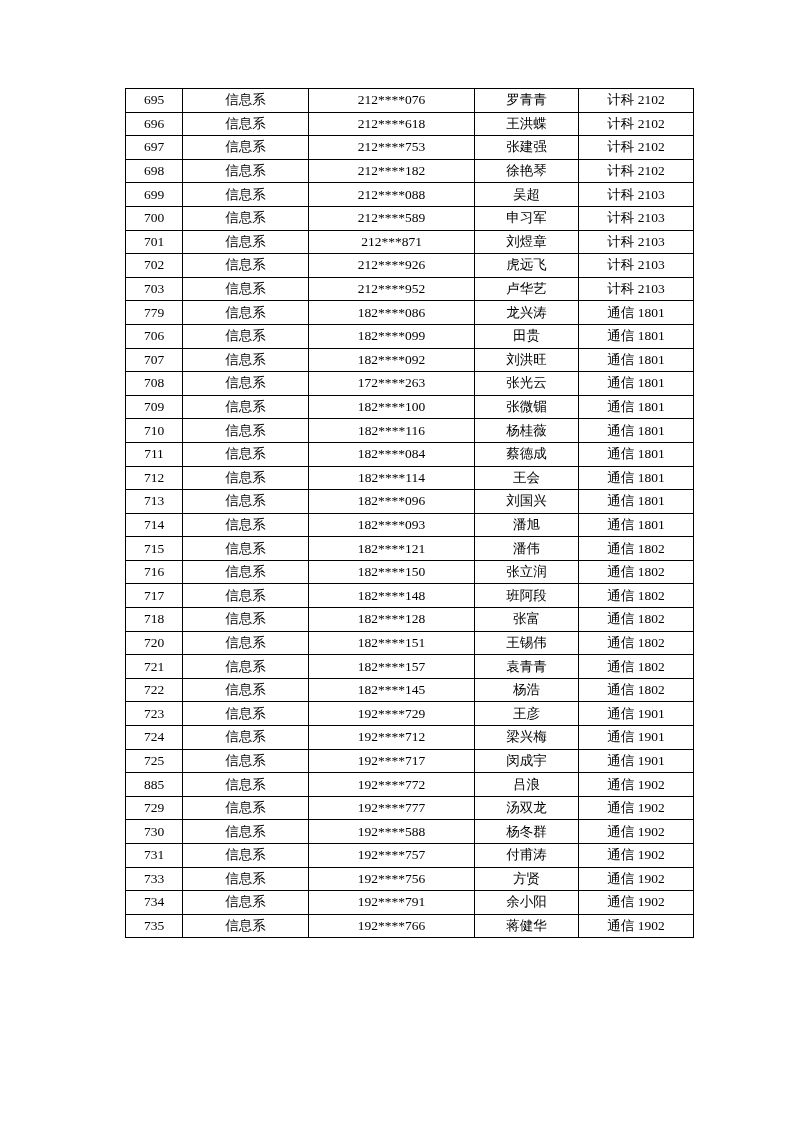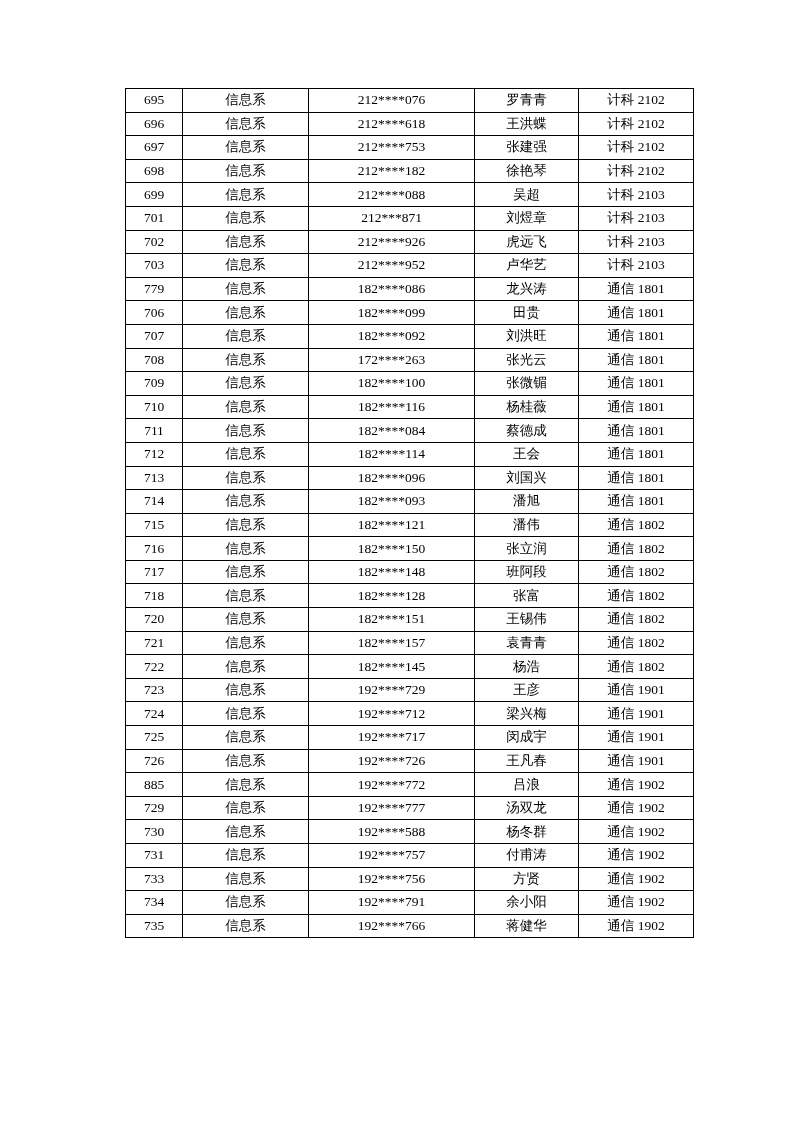--- a/index.html
+++ b/index.html
@@ -87,20 +87,27 @@
           <td>计科 2102</td>
         </tr>
         <tr>
           <td class="num">699</td>
           <td>信息系</td>
           <td class="num">212****088</td>
           <td>吴超</td>
           <td>计科 2103</td>
         </tr>
         <tr>
+          <td class="num">700</td>
+          <td>信息系</td>
+          <td class="num">212****589</td>
+          <td>申习军</td>
+          <td>计科 2103</td>
+        </tr>
+        <tr>
           <td class="num">701</td>
           <td>信息系</td>
           <td class="num">212***871</td>
           <td>刘煜章</td>
           <td>计科 2103</td>
         </tr>
         <tr>
           <td class="num">702</td>
           <td>信息系</td>
           <td class="num">212****926</td>
@@ -245,27 +252,20 @@
           <td>信息系</td>
           <td class="num">192****712</td>
           <td>梁兴梅</td>
           <td>通信 1901</td>
         </tr>
         <tr>
           <td class="num">725</td>
           <td>信息系</td>
           <td class="num">192****717</td>
           <td>闵成宇</td>
-          <td>通信 1901</td>
-        </tr>
-        <tr>
-          <td class="num">726</td>
-          <td>信息系</td>
-          <td class="num">192****726</td>
-          <td>王凡春</td>
           <td>通信 1901</td>
         </tr>
         <tr>
           <td class="num">885</td>
           <td>信息系</td>
           <td class="num">192****772</td>
           <td>吕浪</td>
           <td>通信 1902</td>
         </tr>
         <tr>

